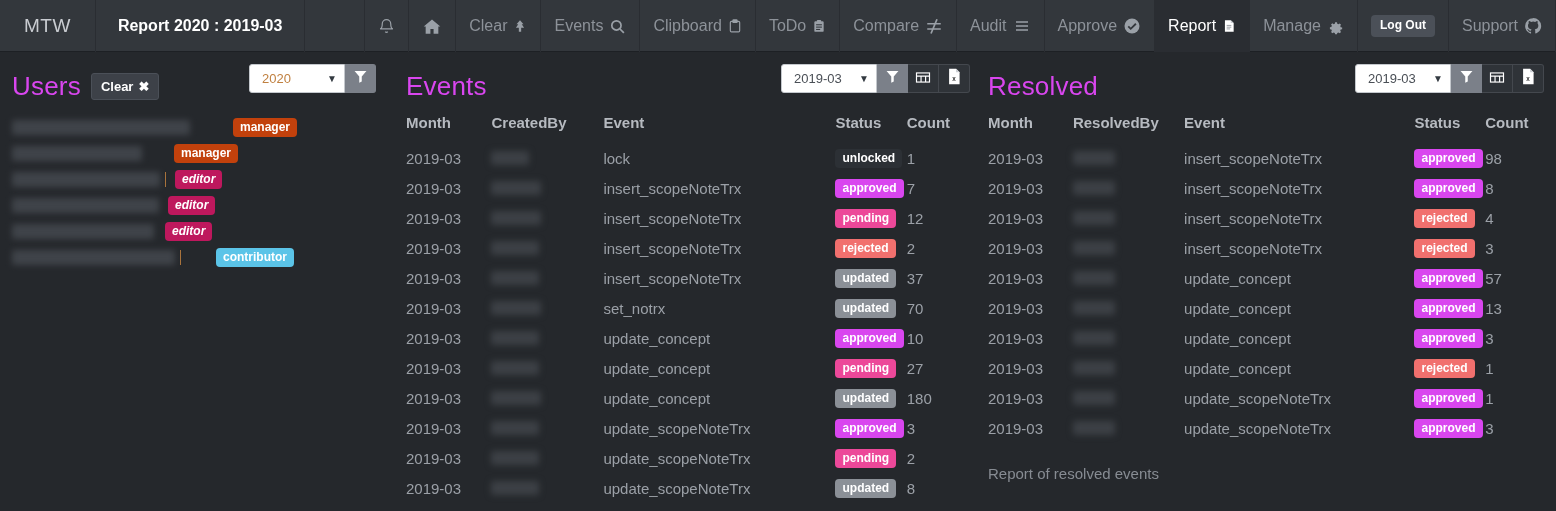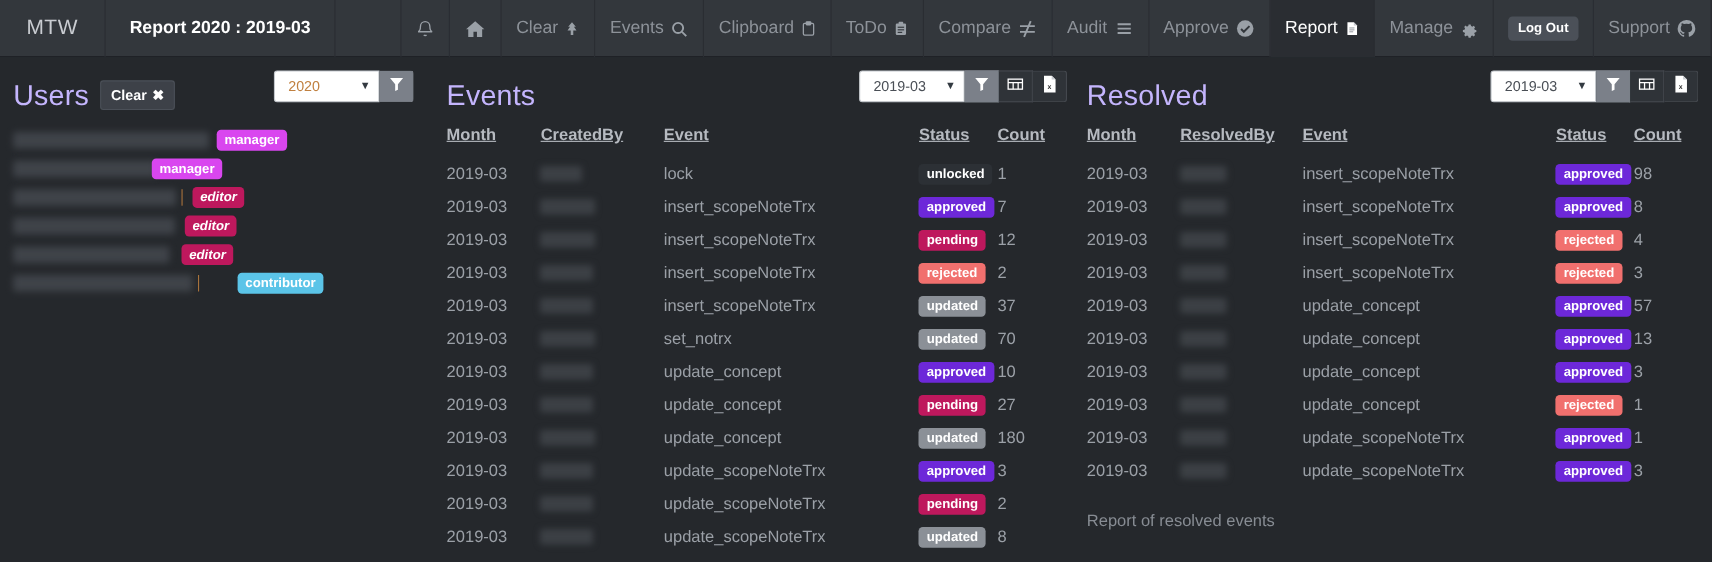--- a/index.html
+++ b/index.html
@@ -81,21 +81,21 @@
 
   .panel-head {
     height: 62px;
     display: flex;
     align-items: center;
     position: relative;
     padding-top: 6px;
   }
   .panel-title {
     font-size: 26px;
-    color: #c4b5fd;
+    color: #d946ef;
     font-weight: normal;
     letter-spacing: .2px;
   }
   .clear-btn {
     margin-left: 10px;
     background: #3d4148;
     border: 1px solid #4b5058;
     border-radius: 3px;
     color: #ffffff;
     font-size: 13px;
@@ -177,34 +177,33 @@
   .badge {
     display: inline-block;
     border-radius: 4px;
     font-size: 12px;
     font-weight: bold;
     color: #ffffff;
     padding: 3px 7px 4px;
     line-height: 1;
     white-space: nowrap;
   }
-  .b-manager     { background: #d946ef; }
+  .b-manager     { background: #c2410c; margin-left: 36px; }
   .b-editor      { background: #be185d; font-style: italic; }
   .b-contributor { background: #5bc4e8; }
 
   
   table.rep { border-collapse: collapse; width: 100%; table-layout: fixed; }
   table.rep th {
     text-align: left;
     font-size: 15px;
     font-weight: bold;
     color: #b6bac0;
     padding: 0 0 12px 0;
     vertical-align: bottom;
-    text-decoration: underline;
   }
   table.rep td {
     font-size: 15px;
     color: #9ba0a7;
     padding: 0;
     height: 30px;
     vertical-align: middle;
     white-space: nowrap;
   }
   .col-month  { width: 84px; }
@@ -213,22 +212,22 @@
   .col-status { width: 70px; }
   .col-count  { width: 70px; }
 
   .cell-redact {
     background: #3c4045;
     border-radius: 2px;
     height: 14px;
     filter: blur(3px);
   }
 
-  .st-approved { background: #6d28d9; }
-  .st-pending  { background: #be185d; }
+  .st-approved { background: #d946ef; }
+  .st-pending  { background: #ec4899; }
   .st-rejected { background: #f1706e; }
   .st-updated  { background: #8b9097; }
   .st-unlocked { background: #2c3035; }
 
   .panel-footnote {
     font-size: 15px;
     color: #878c93;
     padding-top: 22px;
   }
 </style>

